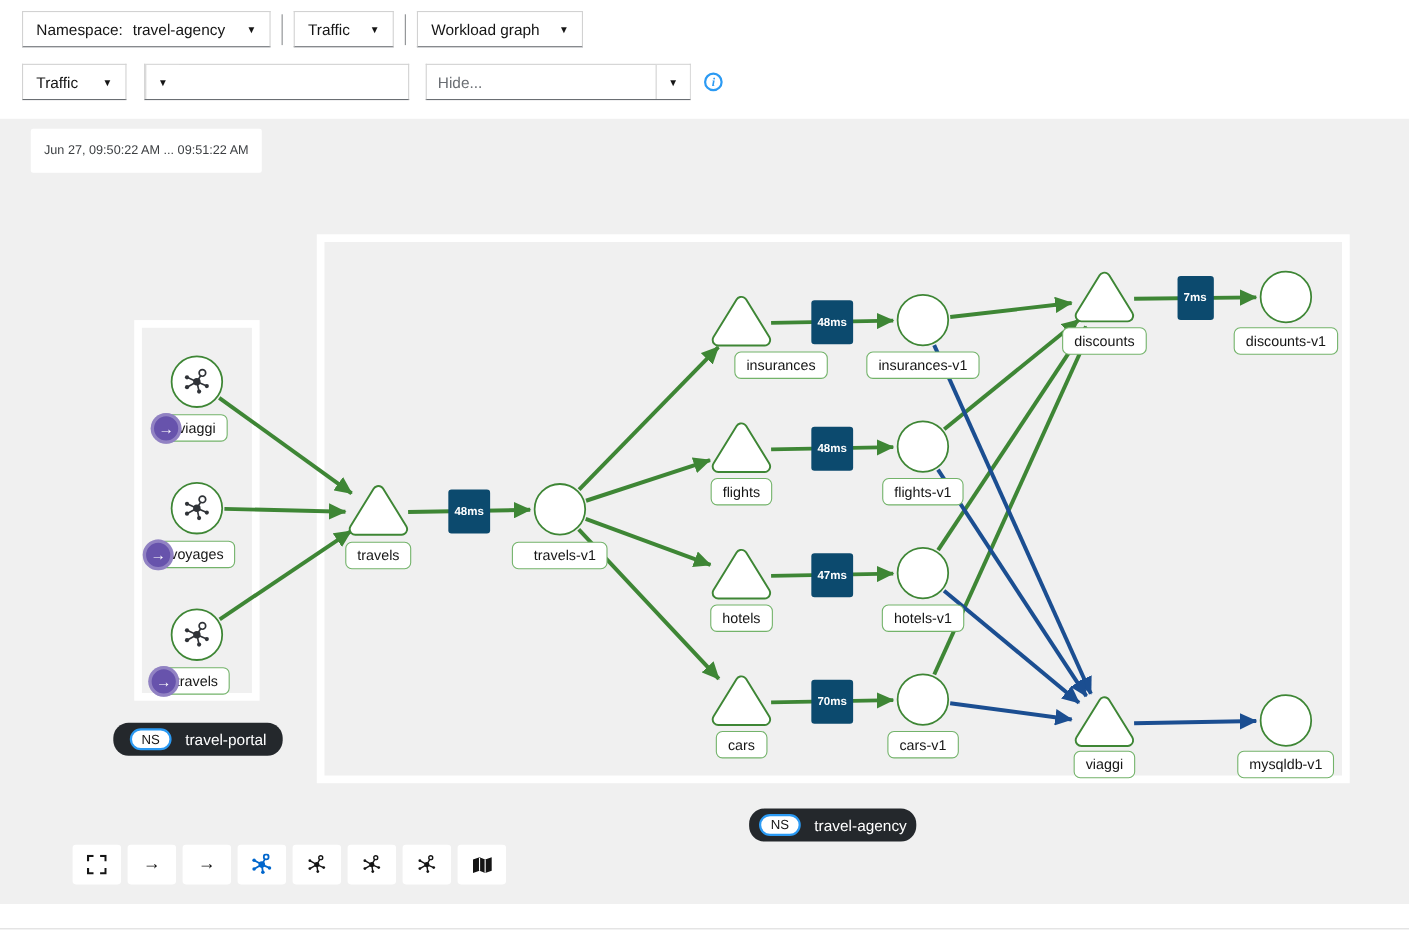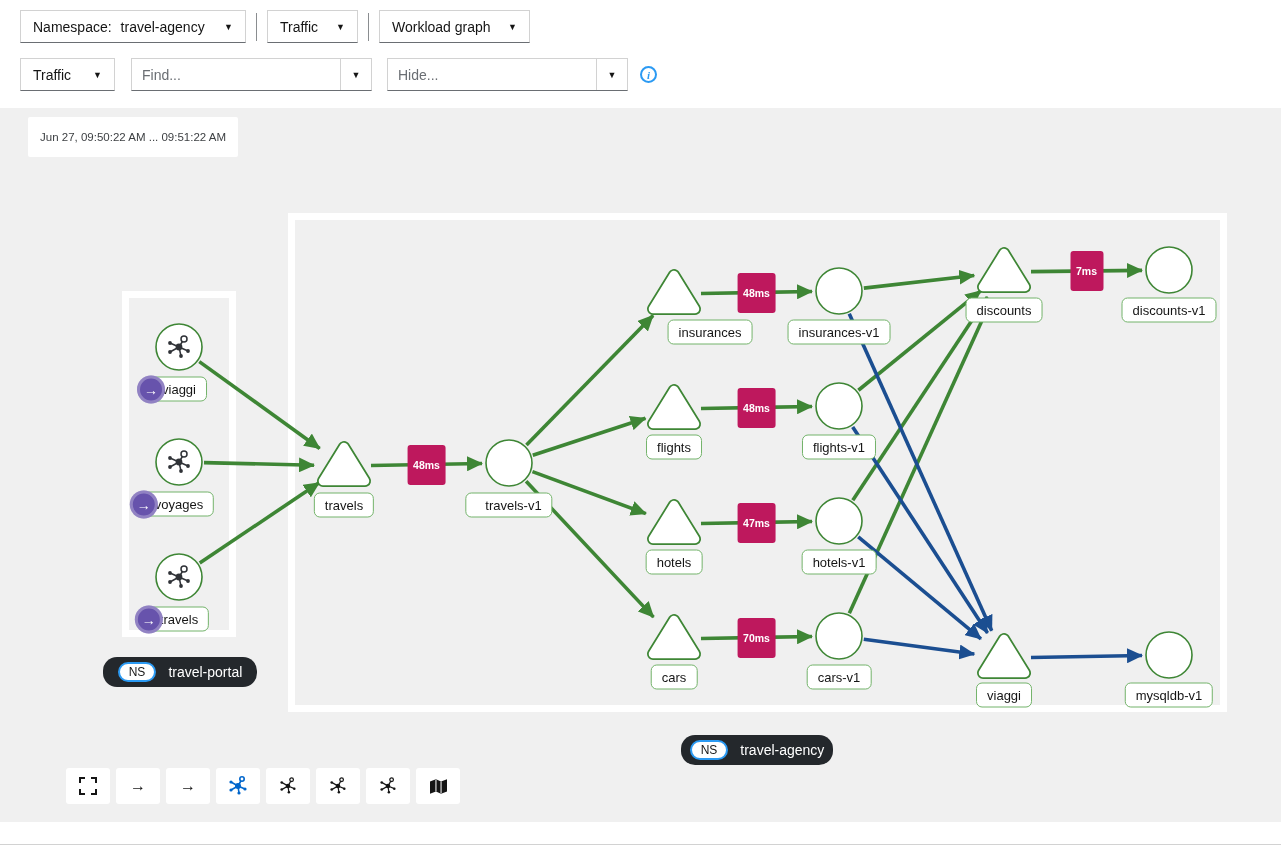--- a/index.html
+++ b/index.html
@@ -41,21 +41,21 @@
 
   .label-layer { position:absolute; left:0; top:0; width:100%; height:100%; pointer-events:none; }
   .label-layer > * { pointer-events:auto; }
   .node-label { position:absolute; transform:translate(-50%,-50%); background:#fff;
     border:1px solid #73b36a; border-radius:6px; padding:4px 10px; font-size:13px;
     color:#151515; white-space:nowrap; cursor:pointer; }
   .root-badge { position:absolute; left:-15px; top:50%; transform:translateY(-50%);
     width:28px; height:28px; border-radius:50%; background:#6753ac; color:#fff;
     display:flex; align-items:center; justify-content:center; font-size:14px; font-weight:bold;
     box-shadow:inset 0 0 0 3px rgba(255,255,255,0.28); }
-  .edge-chip { position:absolute; transform:translate(-50%,-50%); background:#be185d;
+  .edge-chip { position:absolute; transform:translate(-50%,-50%); background:#0c4a6e;
     color:#fff; font-size:10.5px; font-weight:bold; border-radius:3px; padding:14px 6px;
     white-space:nowrap; cursor:pointer; }
   .ns-badge { position:absolute; height:30px; background:#24282c; border-radius:14px;
     color:#fff; font-size:14px; display:flex; align-items:center; justify-content:center;
     gap:12px; cursor:pointer; }
   .ns-pill { background:#fff; border:2px solid #2b9af3; border-radius:11px;
     color:#151515; font-size:12px; padding:1px 9px; }
 
   
   .graph-toolbar { position:absolute; left:66px; top:660px; display:flex; gap:6px; }
@@ -89,21 +89,20 @@
     </div>
   </div>
 
   <div class="toolbar tb2">
     <div class="pf-select" style="width:95px">
       <span>Traffic</span>
       <span class="caret" style="margin-left:auto">▼</span>
     </div>
     <div style="width:16px"></div>
     <div class="pf-input-group" style="width:241px">
-      <input type="text" placeholder="Find..." style="">
       <div class="ig-btn">
           <span>▼</span>
         </div>
     </div>
     <div style="width:15px"></div>
     <div class="pf-input-group" style="width:241px">
       <input type="text" placeholder="Hide..." style="">
       <div class="ig-btn">
           <span>▼</span>
         </div>

